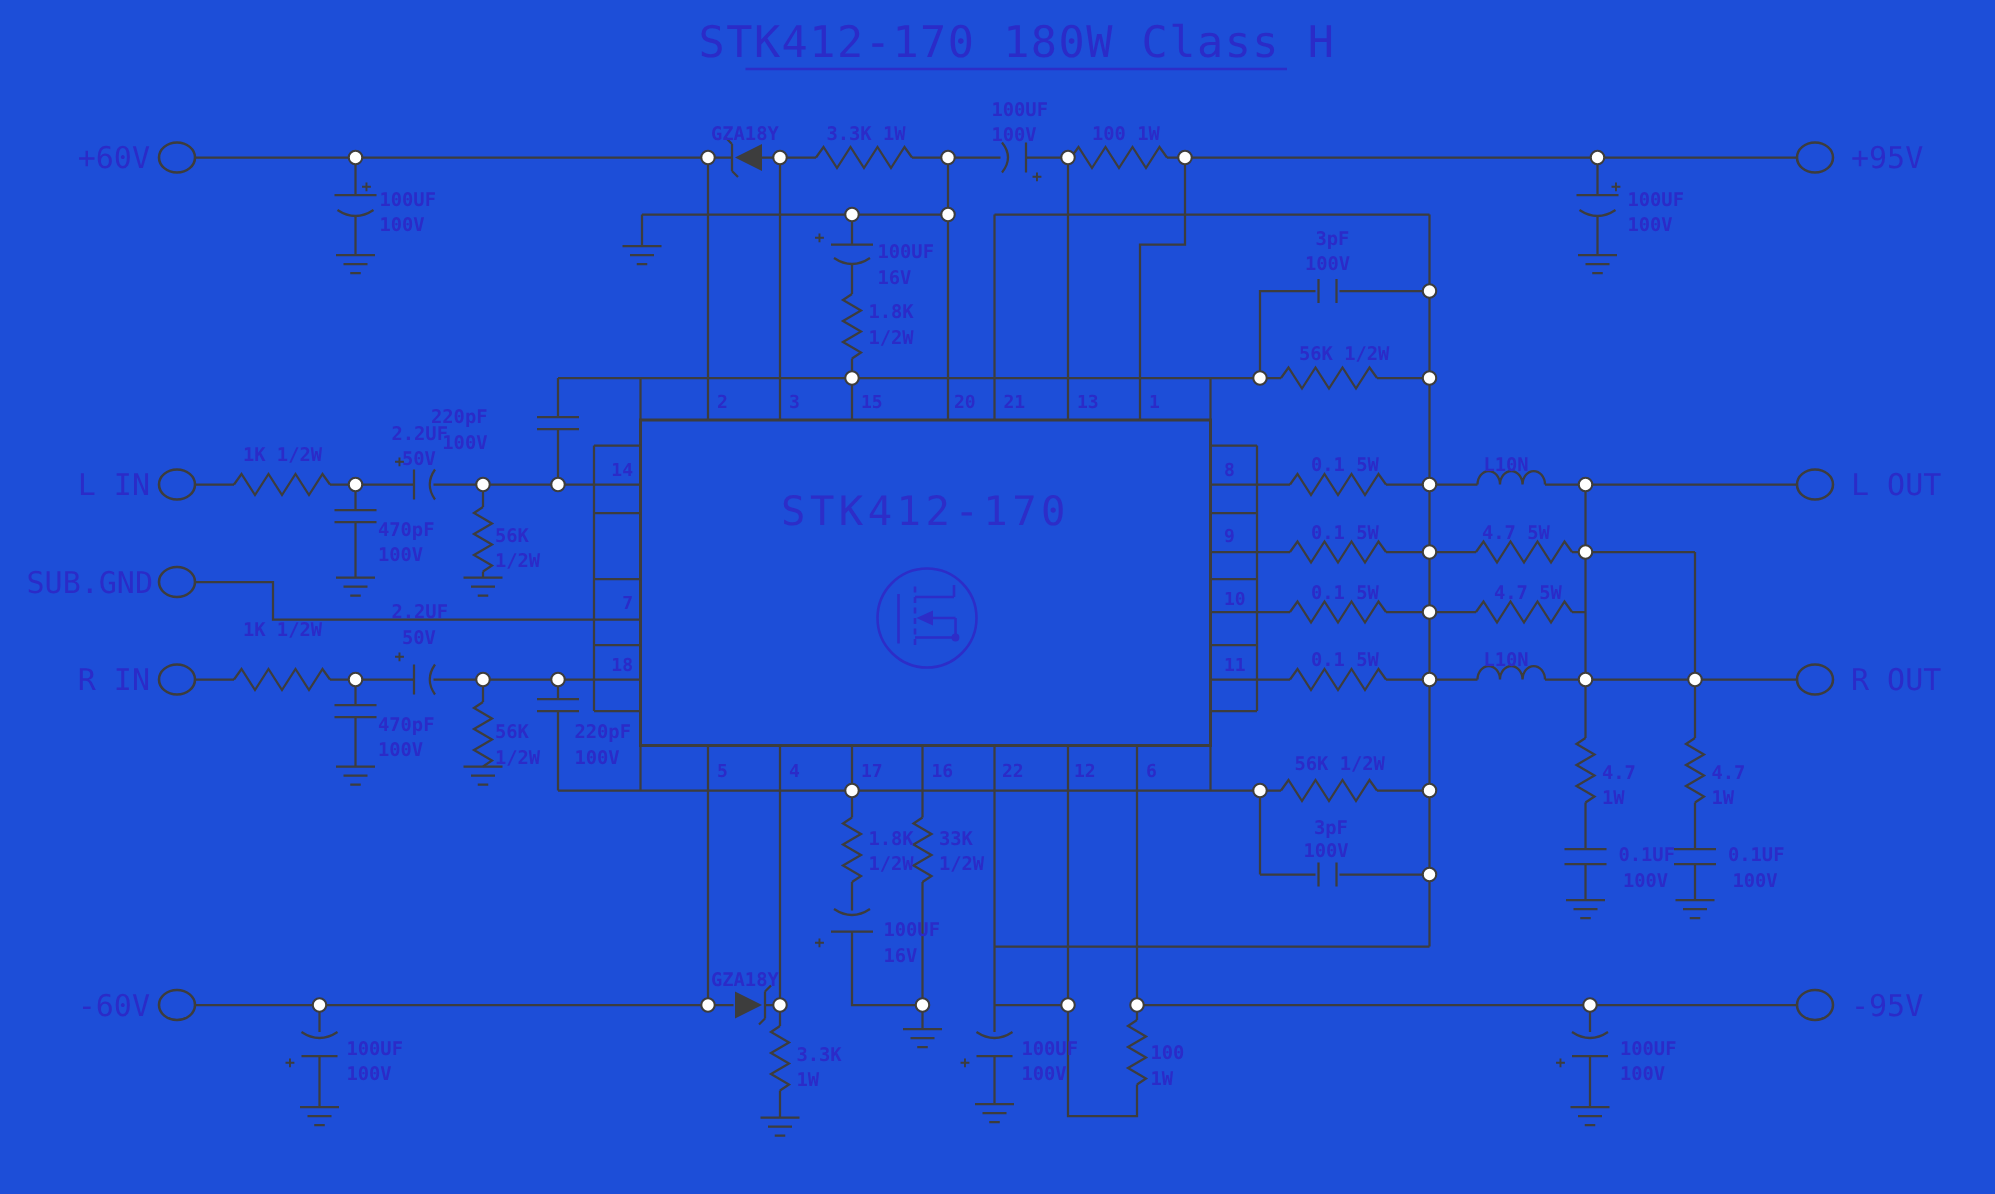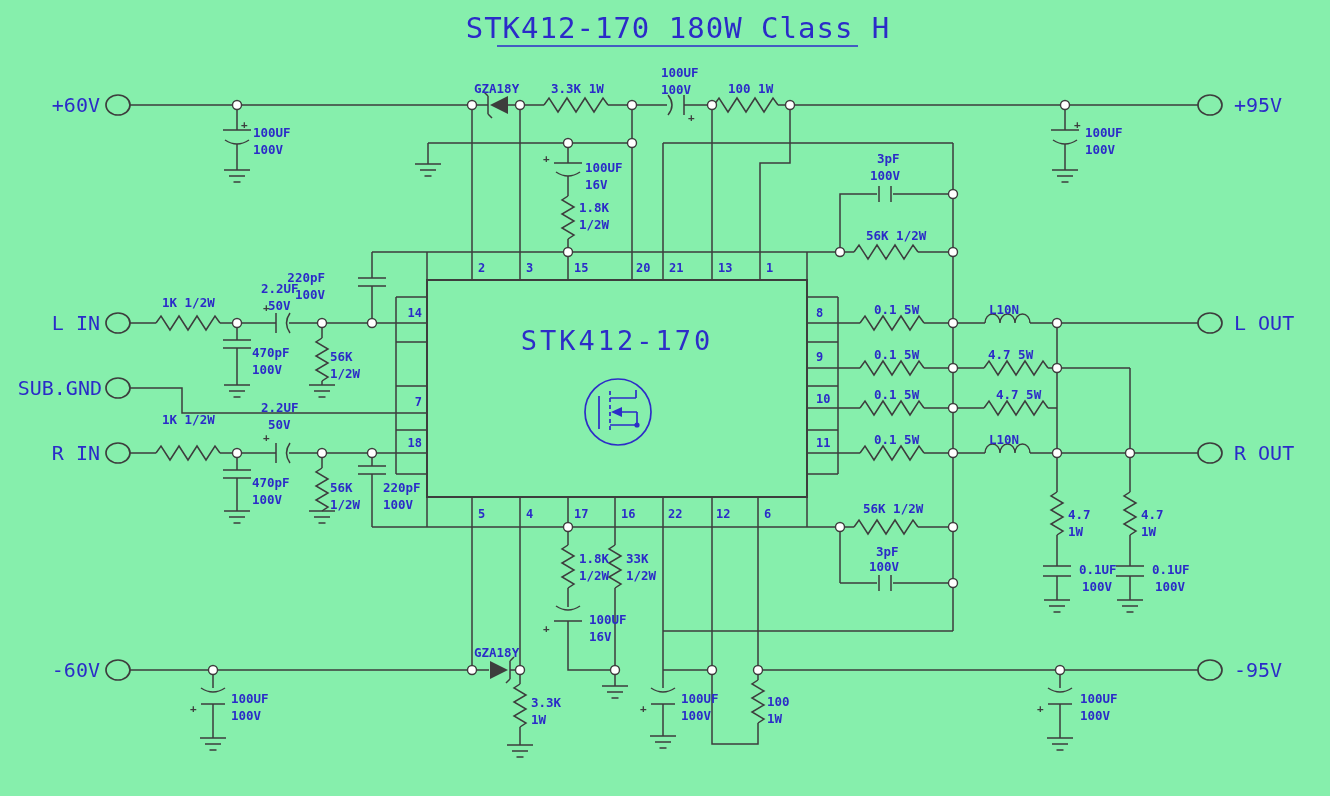--- a/index.html
+++ b/index.html
@@ -1,16 +1,16 @@
 <!DOCTYPE html>
 <html><head>
 <meta charset="utf-8">
 <style>
   html,body{margin:0;padding:0;background:#fdfdfd;}
-  .page{width:1330px;height:796px;position:relative;background:#86efac;overflow:hidden;}
+  .page{width:1330px;height:796px;position:relative;background:#1d4ed8;overflow:hidden;}
   svg{display:block;}
   .w{stroke:#3d3d3d;stroke-width:1.5;fill:none;}
   .w2{stroke:#3d3d3d;stroke-width:2;fill:none;}
   .blue{stroke:#2d2dc8;fill:none;stroke-width:1.7;}
   .jc{fill:#ffffff;stroke:#3d3d3d;stroke-width:1.4;}
   .tc{fill:none;stroke:#3d3d3d;stroke-width:1.7;}
   .fillb{fill:#3d3d3d;stroke:none;}
   text{font-family:"DejaVu Sans Mono","Liberation Mono",monospace;}
   .title{font-size:29px;fill:#2b2bc8;letter-spacing:1px;}
   .term{font-size:20px;fill:#2b2bc8;}

